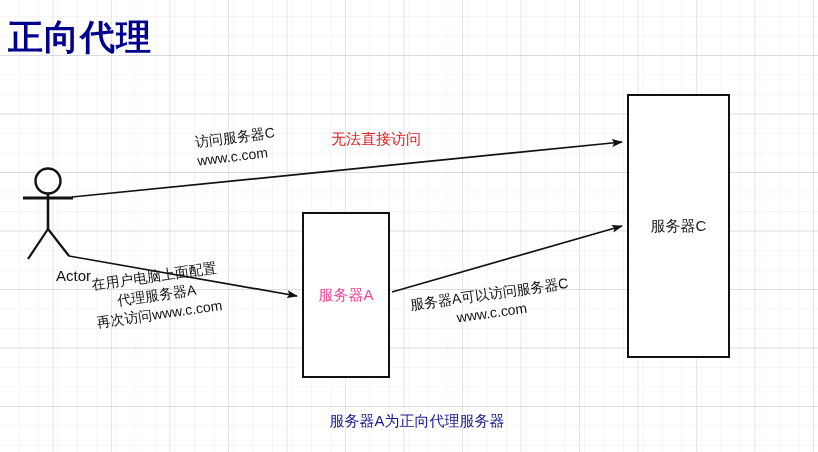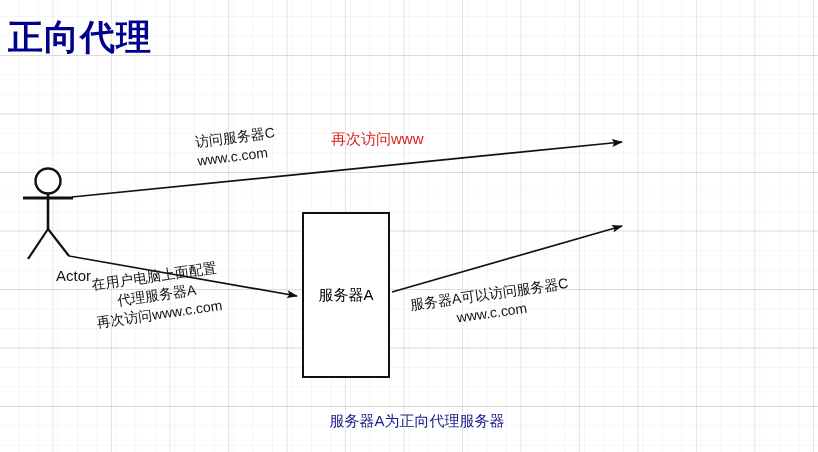--- a/index.html
+++ b/index.html
@@ -72,21 +72,21 @@
     left: 627px;
     top: 94px;
     width: 103px;
     height: 264px;
   }
   .box-label {
     font-size: 15px;
     line-height: 1.2;
     white-space: nowrap;
   }
-  .label-navy { color: #000000; }
+  .label-navy { color: #ec4899; }
   .label-black { color: #1a1a1a; }
 
   .text-annot {
     position: absolute;
     font-size: 14px;
     color: #111111;
     line-height: 1.35;
     white-space: nowrap;
   }
   .rot {
@@ -161,29 +161,32 @@
 
     <line x1="392" y1="292" x2="622" y2="226" stroke="#111111" stroke-width="1.7" marker-end="url(#arrowhead)"></line>
   </svg>
 
   <div class="title">正向代理</div>
 
   <div class="box" id="box-server-a">
     <span class="box-label label-navy">服务器A</span>
   </div>
 
+  <div class="box" id="box-server-c">
+    <span class="box-label label-black">服务器C</span>
+  </div>
 
   <div id="actor-label">Actor</div>
 
   <div class="text-annot rot" id="annot-visit-c">
     <div>访问服务器C</div>
     <div>www.c.com</div>
   </div>
 
-  <div class="text-annot" id="annot-cannot">再次访问www</div>
+  <div class="text-annot" id="annot-cannot">无法直接访问</div>
 
   <div class="text-annot rot" id="annot-proxy-config">
     <div>在用户电脑上面配置</div>
     <div>代理服务器A</div>
     <div>再次访问www.c.com</div>
   </div>
 
   <div class="text-annot rot" id="annot-a-access-c">
     <div>服务器A可以访问服务器C</div>
     <div>www.c.com</div>

